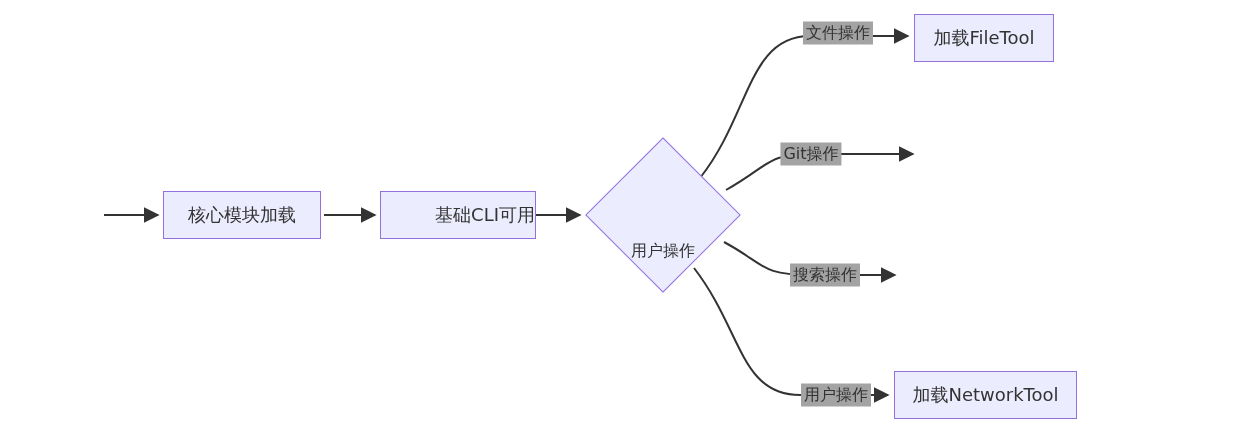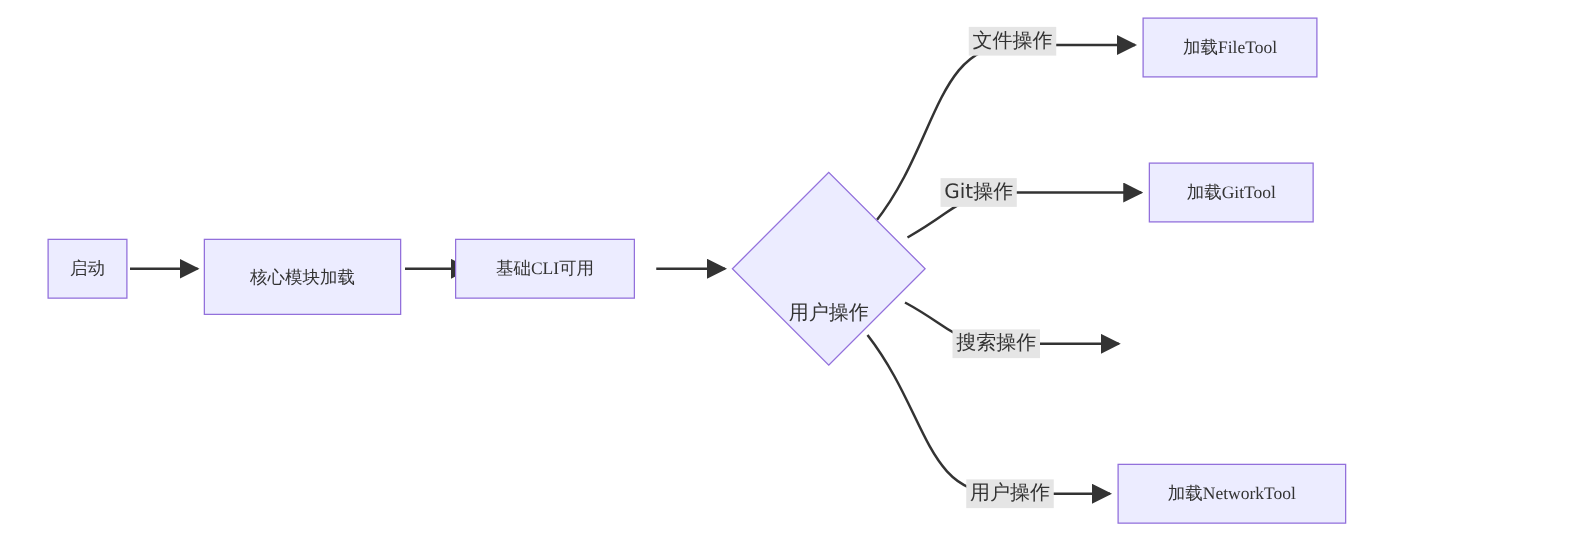--- a/index.html
+++ b/index.html
@@ -28,47 +28,47 @@
     stroke-width: 2px;
   }
   .node {
     position: absolute;
     display: flex;
     align-items: center;
     justify-content: center;
     background: #ECECFF;
     border: 1px solid #9370DB;
     color: #333333;
-    font-size: 14px;
+    font-size: 18px;
     box-sizing: border-box;
     white-space: nowrap;
-    font-family: Liberation Serif, serif;
   }
   .diamond {
     position: absolute;
     background: #ECECFF;
     border: 1px solid #9370DB;
     transform: rotate(45deg);
     box-sizing: border-box;
   }
   .diamond-label {
     position: absolute;
     color: #333333;
     font-size: 16px;
     transform: translate(-50%, -50%);
     white-space: nowrap;
   }
   .edge-label {
     position: absolute;
     transform: translate(-50%, -50%);
-    background: #e5e5e5;
+    background: #a3a3a3;
     color: #333333;
     font-size: 16px;
     padding: 1px 3px;
     white-space: nowrap;
+    margin-left: 28px;
   }
 </style>
 </head>
 <body>
 
 <div class="canvas">
 
   <svg class="edges" viewBox="0 0 1256 444">
     <defs>
       <marker id="arrowhead" viewBox="0 0 10 10" refX="9" refY="5" markerWidth="8" markerHeight="8" orient="auto">
@@ -84,42 +84,36 @@
 
     <path class="edge" d="M 700 178 C 750 115, 748 36, 810 36 H 908" marker-end="url(#arrowhead)"></path>
 
     <path class="edge" d="M 726 190 C 772 164, 765 154, 815 154 H 913" marker-end="url(#arrowhead)"></path>
 
     <path class="edge" d="M 724 242 C 765 264, 760 275, 810 275 H 895" marker-end="url(#arrowhead)"></path>
 
     <path class="edge" d="M 694 268 C 742 330, 740 395, 800 395 H 888" marker-end="url(#arrowhead)"></path>
   </svg>
 
-  <div class="node" style="left:38px; top:191px; width:64px; height:48px;">
-    <span>启动</span>
-  </div>
 
-  <div class="node" style="left:163px; top:191px; width:158px; height:61px;">
+  <div class="node" style="left:163px; top:191px; width:158px; height:48px;">
     <span>核心模块加载</span>
   </div>
 
-  <div class="node" style="left:364px; top:191px; width:144px; height:48px;">
+  <div class="node" style="left:380px; top:191px; width:156px; height:48px;justify-content:flex-end;">
     <span>基础CLI可用</span>
   </div>
 
   <div class="diamond" style="left:608px; top:160px; width:110px; height:110px;"></div>
   <div class="diamond-label" style="left:663px; top:215px;margin-top:36px;">用户操作</div>
 
   <div class="node" style="left:914px; top:14px; width:140px; height:48px;">
     <span>加载FileTool</span>
   </div>
 
-  <div class="node" style="left:919px; top:130px; width:132px; height:48px;">
-    <span>加载GitTool</span>
-  </div>
 
 
   <div class="node" style="left:894px; top:371px; width:183px; height:48px;justify-content:center;">
     <span>加载NetworkTool</span>
   </div>
 
   <div class="edge-label" style="left:810px; top:33px;">文件操作</div>
 
   <div class="edge-label" style="left:783px; top:154px;">Git操作</div>
 

